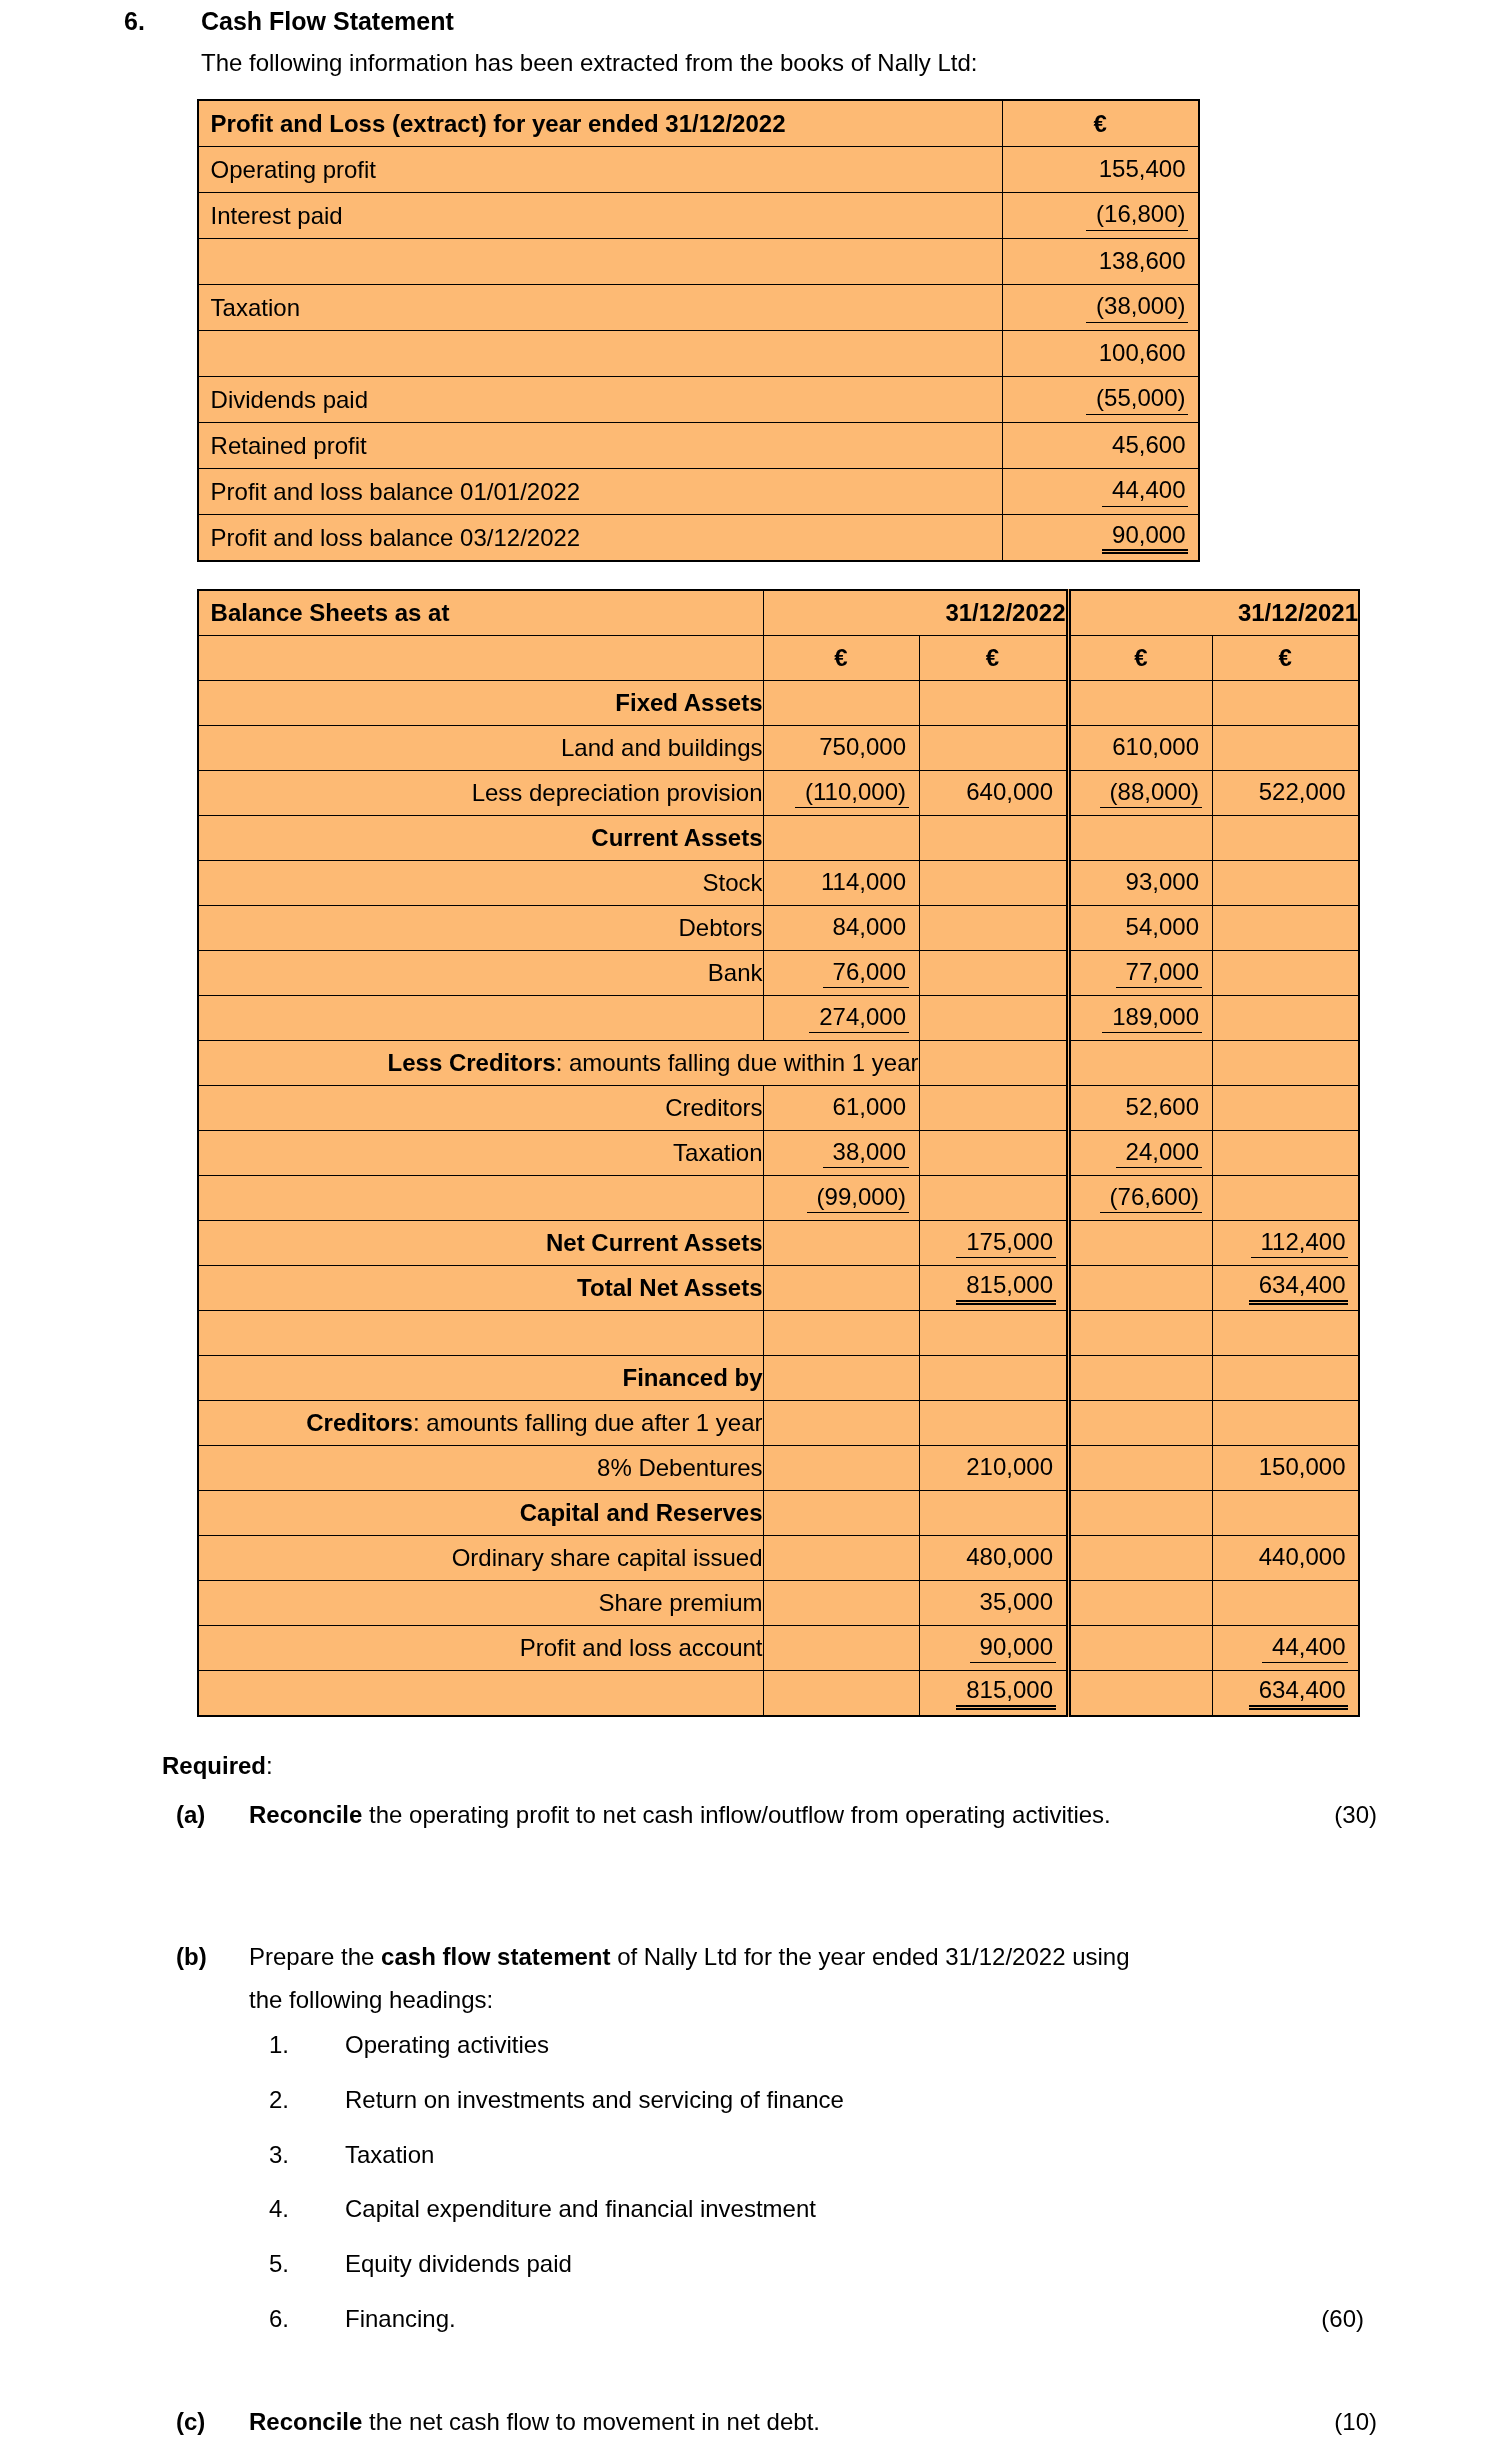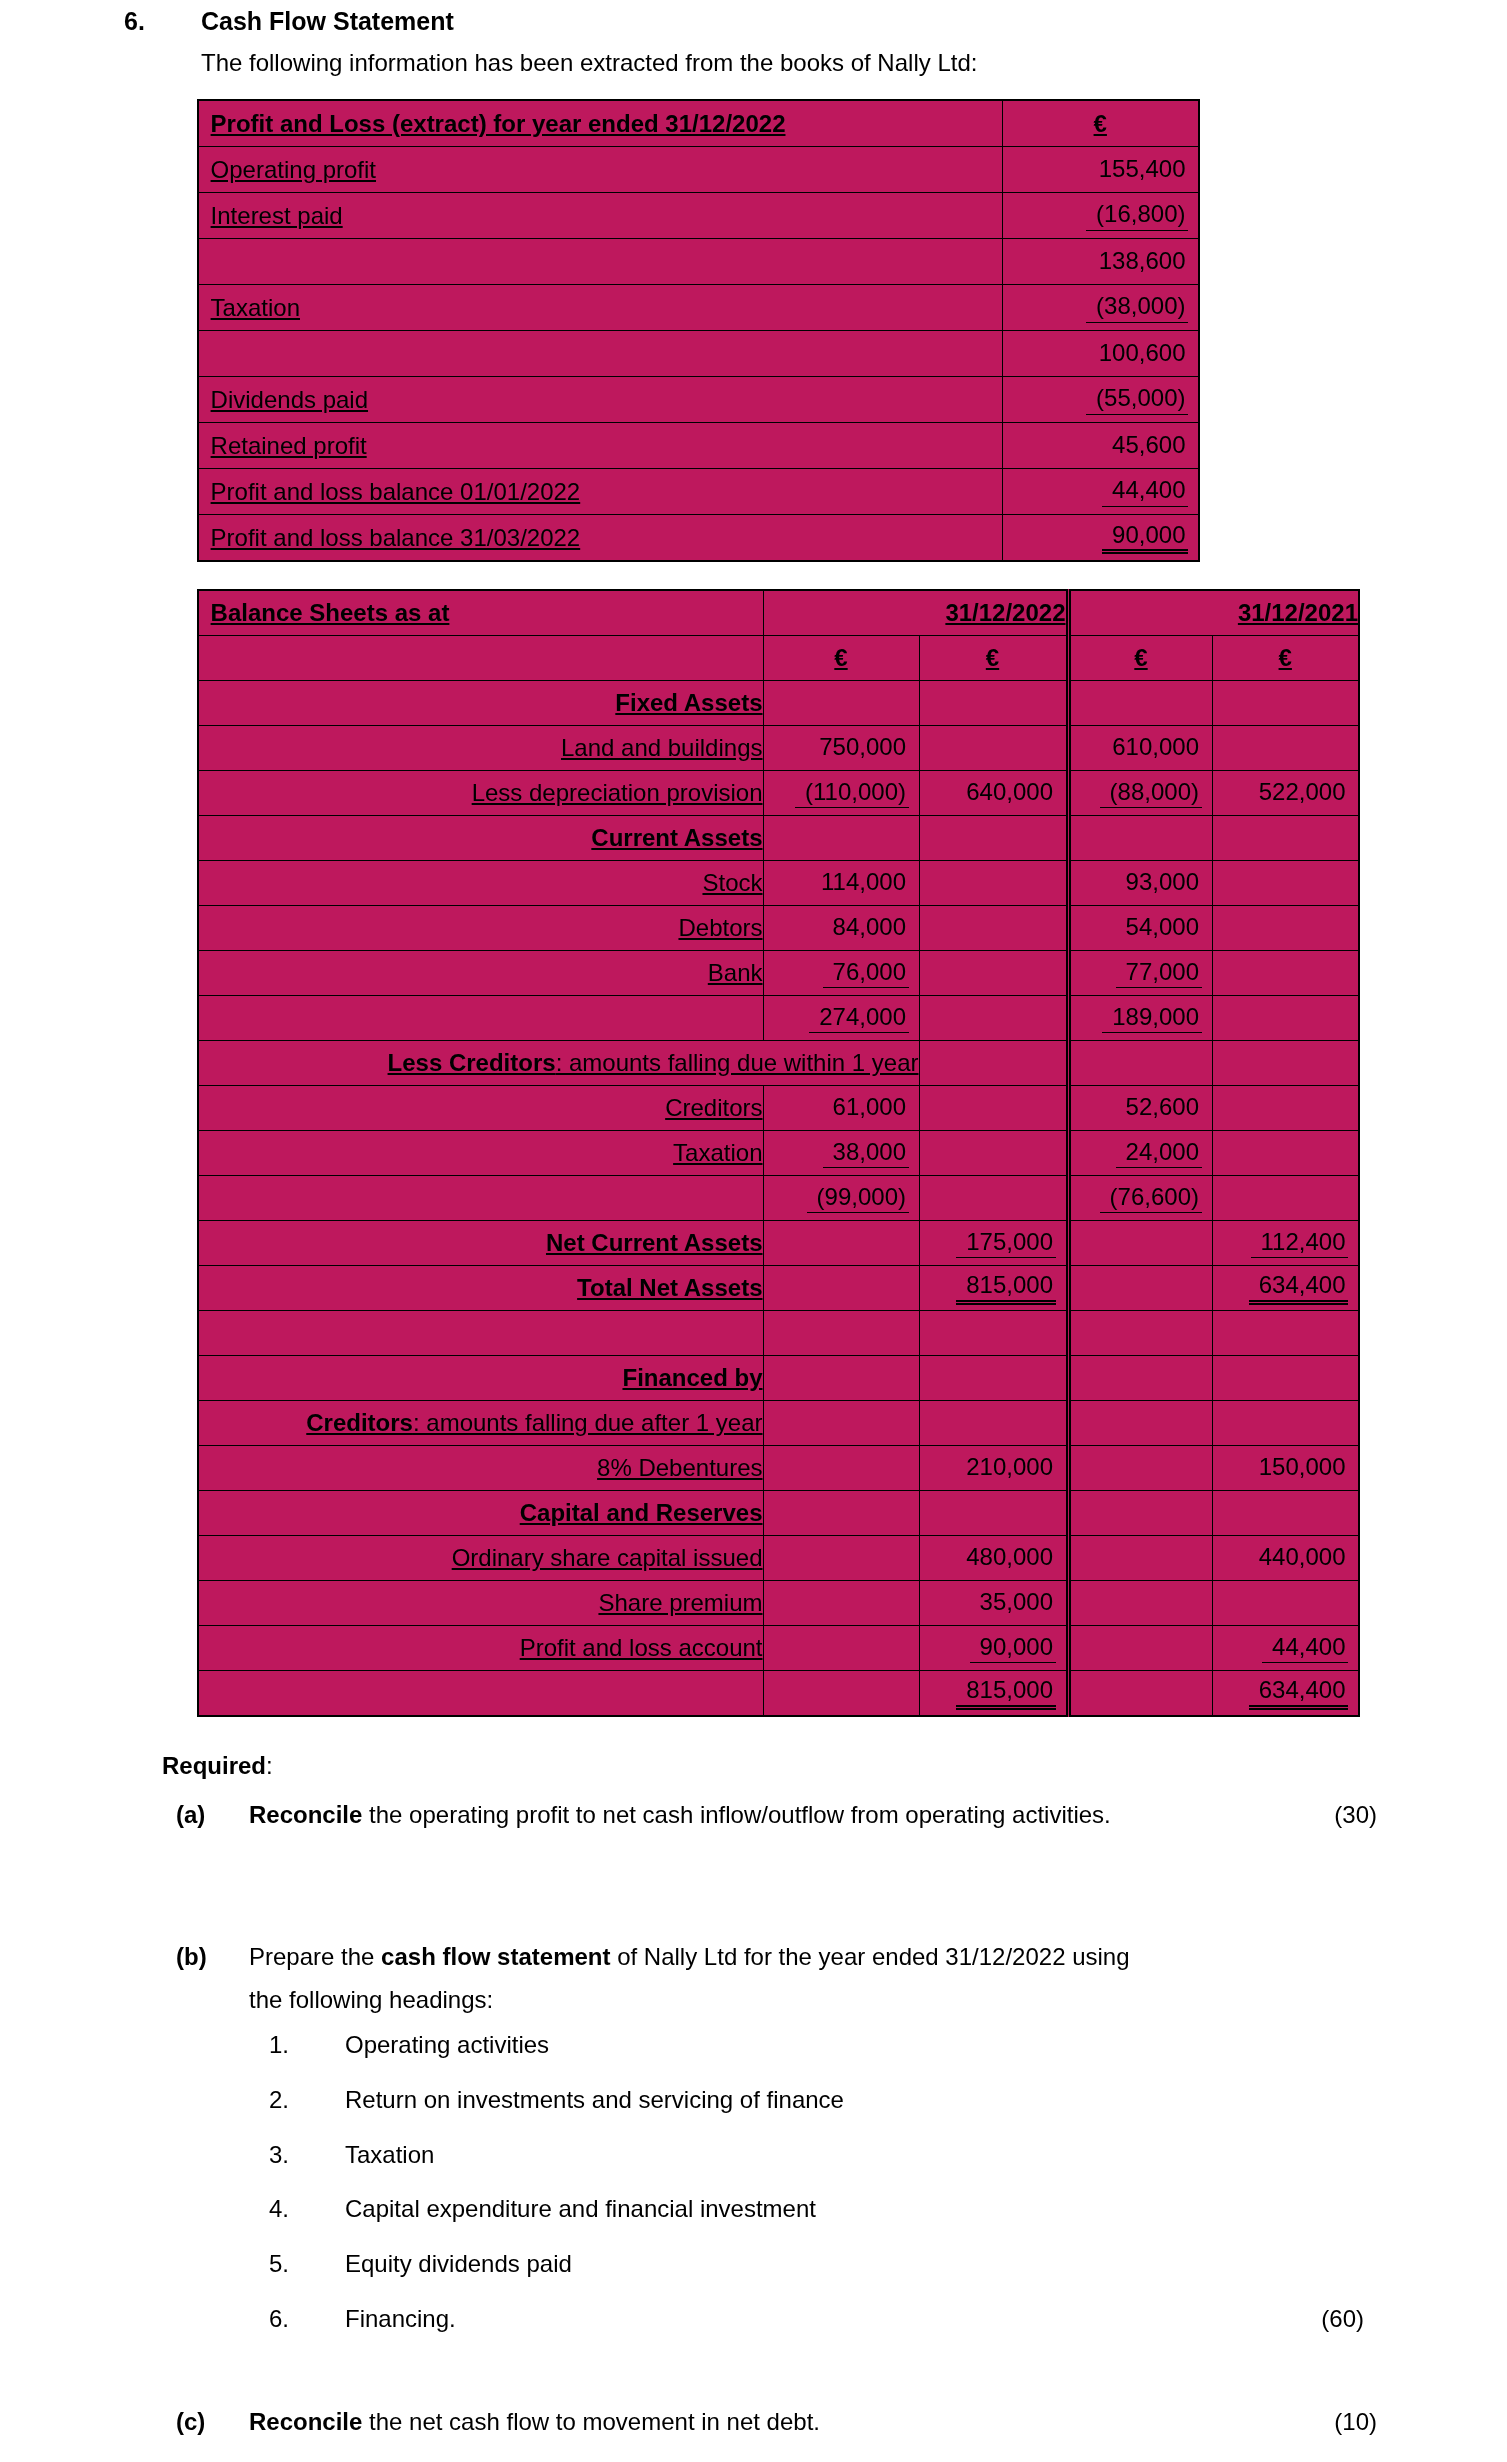--- a/index.html
+++ b/index.html
@@ -2,21 +2,21 @@
 <html style="font-size:13.3px"><head>
 <meta charset="utf-8">
 <style>
   html,body{margin:0;padding:0;background:#fff;}
   body{width:1507px;height:2462px;position:relative;font-family:"Liberation Sans",sans-serif;color:#000;}
   .abs{position:absolute;}
   .b{font-weight:bold;}
   .fs{font-size:24px;line-height:30px;}
   .title{font-size:25px;font-weight:bold;}
 
-  table{border-collapse:collapse;table-layout:fixed;position:absolute;background:#be185d;text-decoration:underline;}
+  table{border-collapse:collapse;table-layout:fixed;position:absolute;background:#fdba74;}
   table, td, th{border:1.7px solid #000;}
   table{border-width:2.5px;}
   td,th{padding:0;font-size:24px;vertical-align:middle;overflow:visible;white-space:nowrap;}
 
   
   #pl{left:197px;top:99px;width:1002px;}
   #pl td,#pl th{height:45px;}
   #pl .lbl{text-align:left;padding-left:11.6px;}
   #pl .val{text-align:right;padding-right:10px;}
   #pl th.lbl{font-weight:bold;}
@@ -91,21 +91,21 @@
       </tr>
       <tr>
         <td class="lbl">Retained profit</td>
         <td class="val"><span class="n u0">45,600</span></td>
       </tr>
       <tr>
         <td class="lbl">Profit and loss balance 01/01/2022</td>
         <td class="val"><span class="n u1">44,400</span></td>
       </tr>
       <tr>
-        <td class="lbl">Profit and loss balance 31/03/2022</td>
+        <td class="lbl">Profit and loss balance 03/12/2022</td>
         <td class="val"><span class="n u2">90,000</span></td>
       </tr>
     </tbody>
 </table>
 
 <table id="bs">
   <colgroup>
     <col style="width:565px">
       <col style="width:156px">
       <col style="width:149px">

